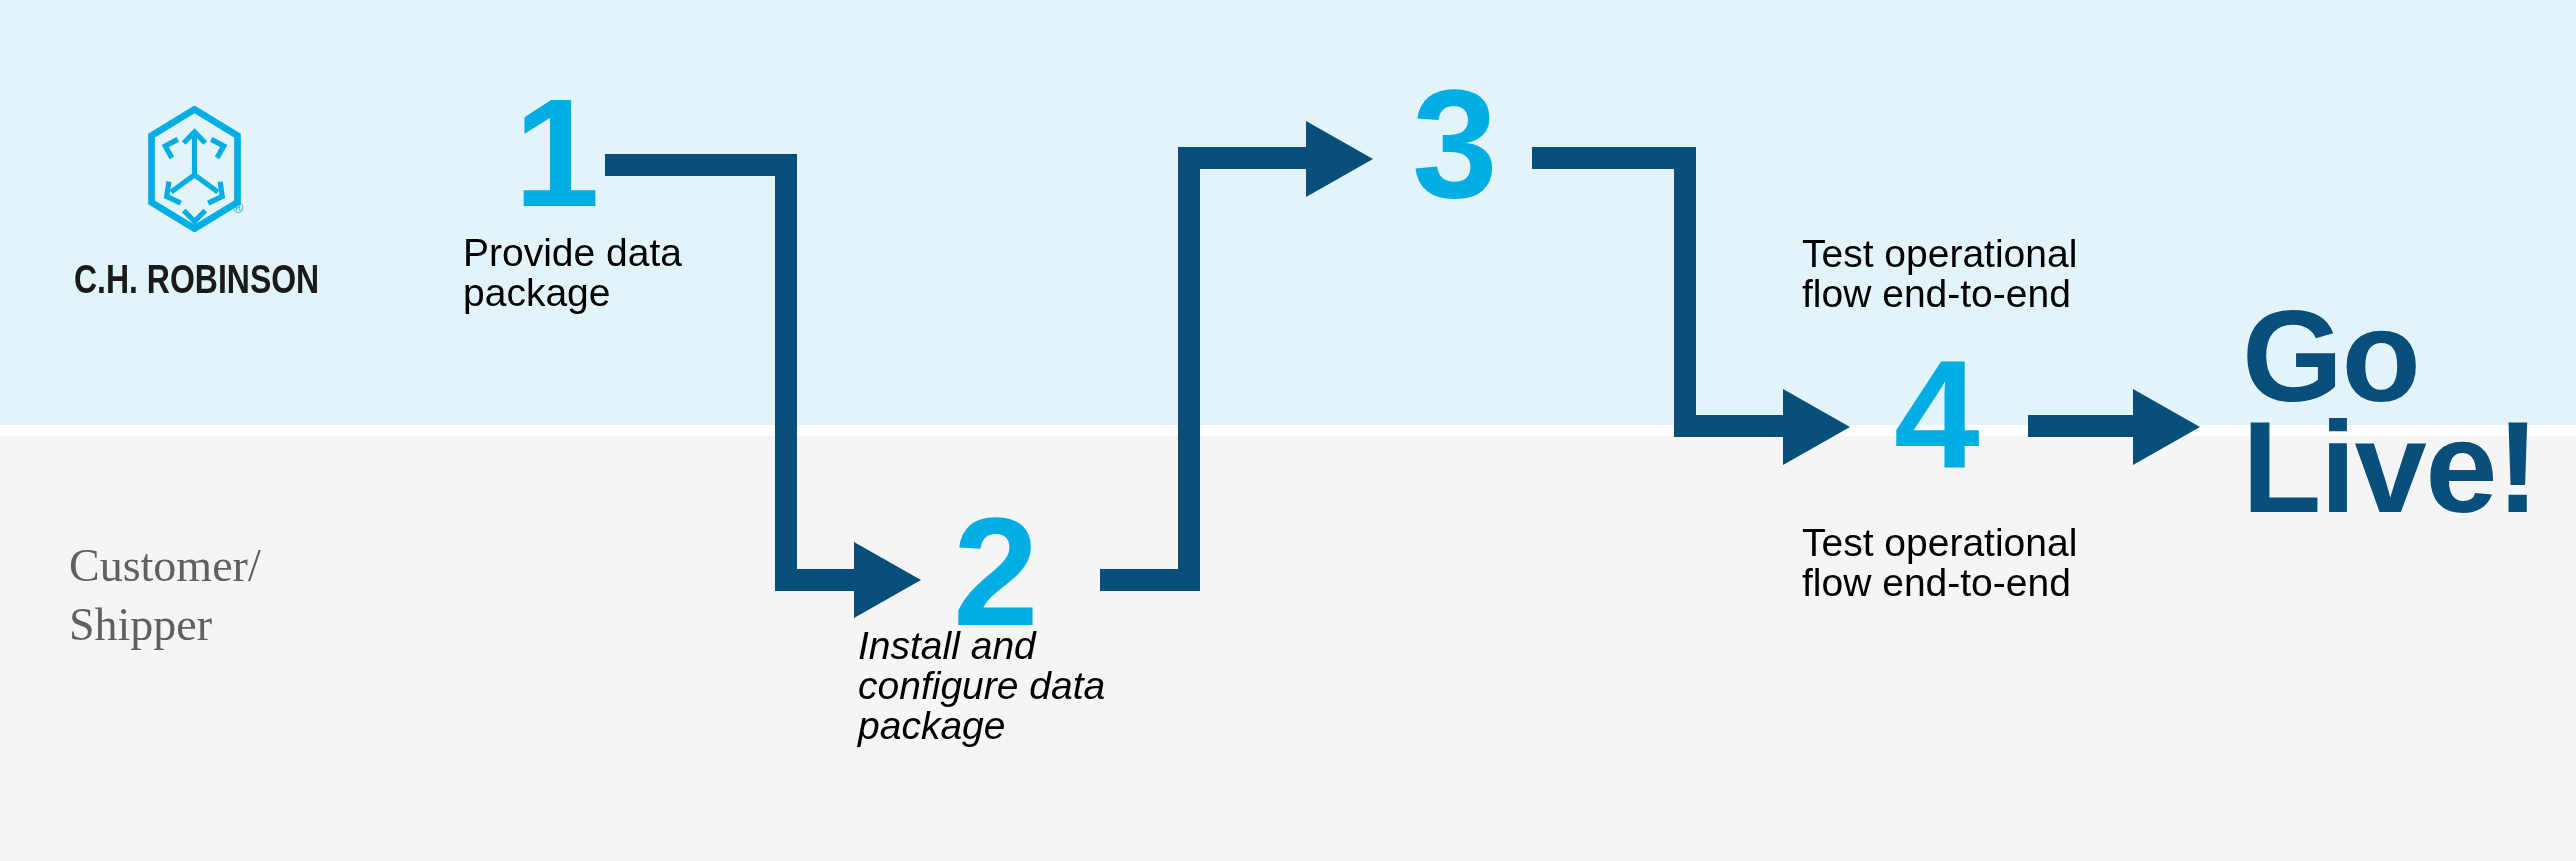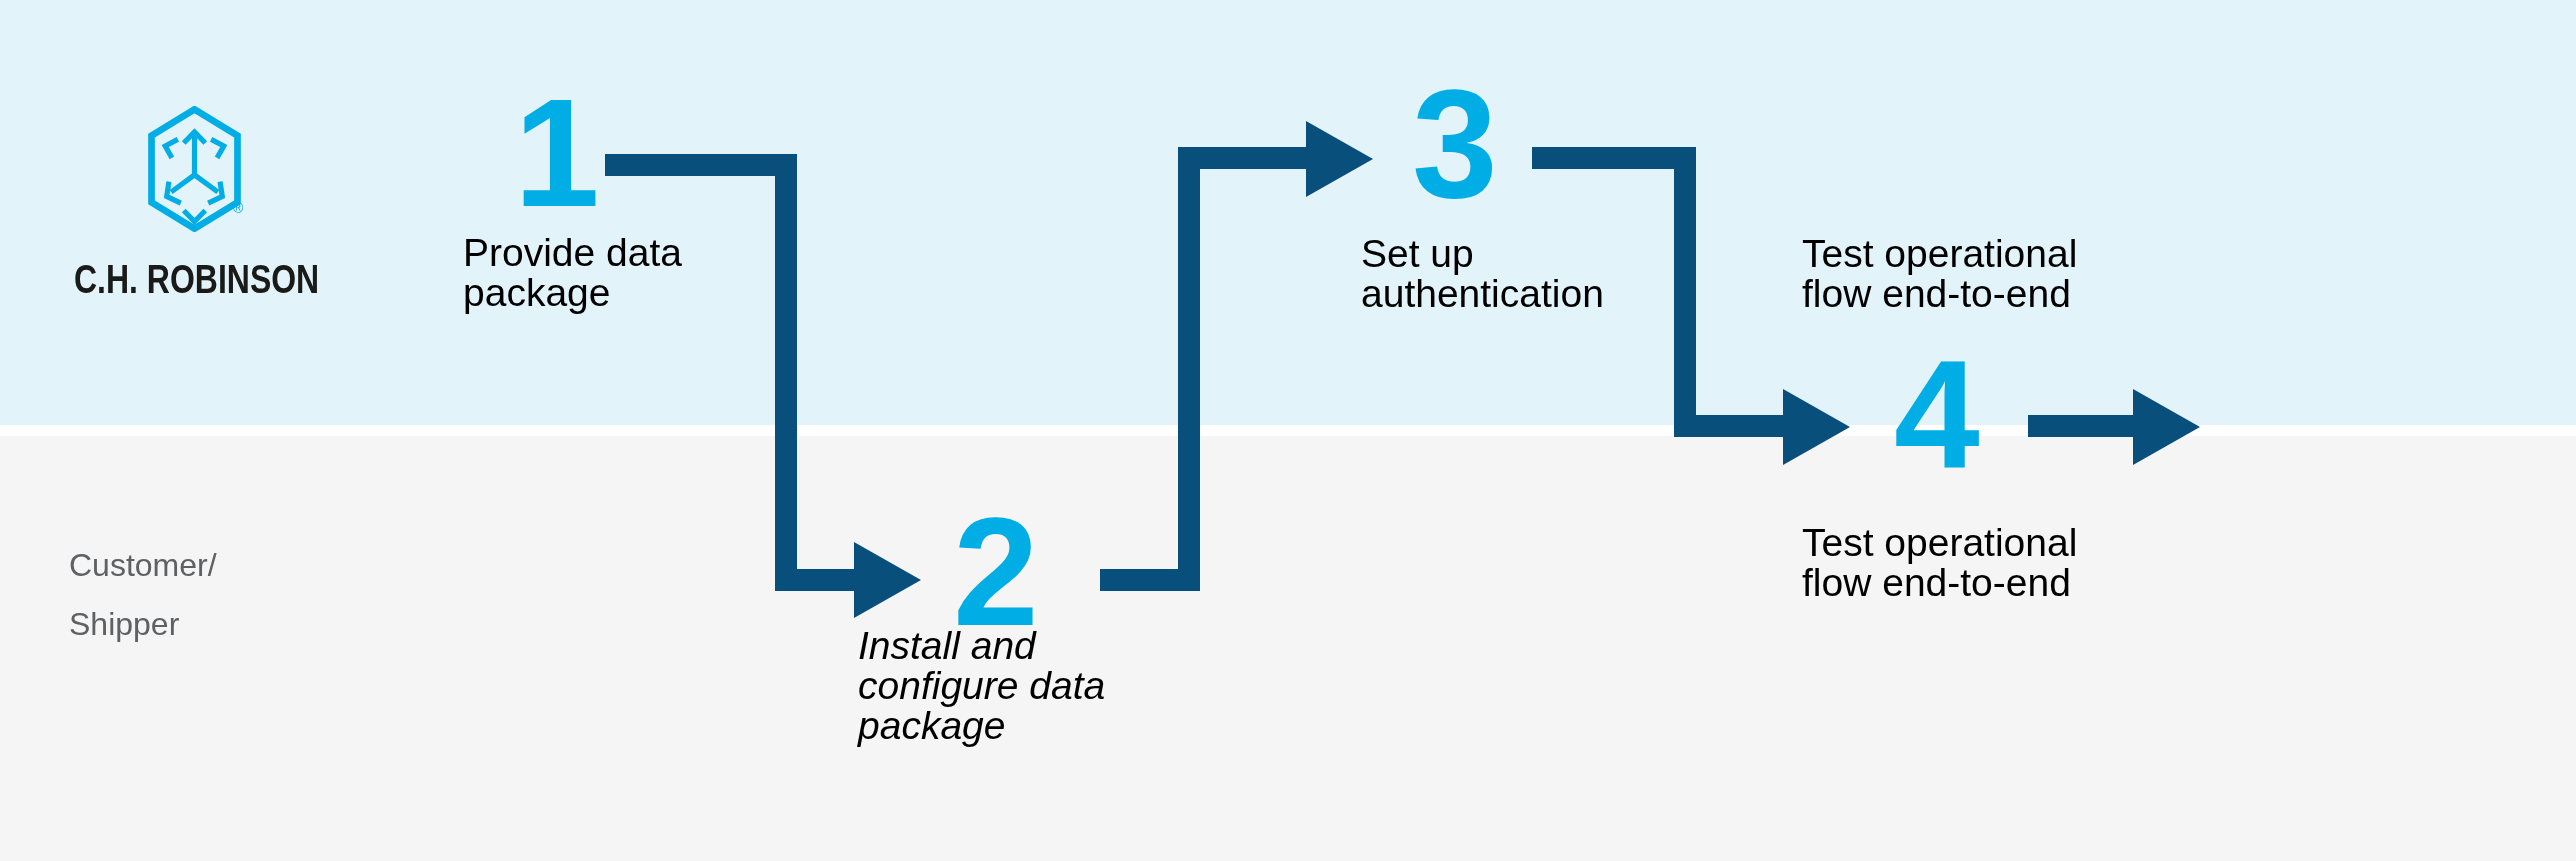--- a/index.html
+++ b/index.html
@@ -11,22 +11,22 @@
   .band-top{top:0;height:425px;background:var(--light-blue-band,#E2F3FA);}
   .band-bottom{top:436px;height:426px;background:var(--gray-band,#F5F5F6);}
 
   
   .logo-icon{position:absolute;left:148px;top:106px;width:93px;height:126px;color:var(--cyan,#00ADE4);z-index:2;}
   .logo-reg{position:absolute;left:233px;top:200px;font-size:14px;color:var(--cyan,#00ADE4);z-index:2;}
   .wordmark{position:absolute;left:74px;top:256px;font-size:41px;font-weight:700;letter-spacing:0px;
             color:var(--logo-black,#1A1A18);transform:scaleX(0.78);transform-origin:left top;white-space:nowrap;z-index:2;}
 
   
-  .lane-label{position:absolute;left:69px;top:536px;font-size:32px;line-height:59px;
-              color:var(--label-gray,#5E6063);white-space:pre-line;z-index:2;}
+  .lane-label{position:absolute;left:69px;top:536px;font-size:46px;line-height:59px;
+              color:var(--label-gray,#5E6063);white-space:pre-line;z-index:2;font-family:Liberation Serif, serif;}
 
   
   .num{position:absolute;font-size:154px;line-height:154px;font-weight:700;color:var(--cyan,#00ADE4);z-index:3;}
   .n1{left:514px;top:76px;}
   .n2{left:953px;top:495px;}
   .n3{left:1412px;top:67px;}
   .n4{left:1894px;top:338px;}
 
   
   .caption{position:absolute;font-size:39px;line-height:40px;color:var(--text-black,#000000);
@@ -110,22 +110,22 @@
   <div class="num n1">1</div>
   <div class="num n2">2</div>
   <div class="num n3">3</div>
   <div class="num n4">4</div>
 
   <div class="caption cap1">Provide data
 package</div>
   <div class="caption cap2">Install and
 configure data
 package</div>
-  <div class="caption cap3">Set up
-authentication</div>
   <div class="caption cap4a">Test operational
 flow end-to-end</div>
   <div class="caption cap4b">Test operational
 flow end-to-end</div>
 
+  <div class="go-live">Go
+Live!</div>
 
 </div>
 
 
 </body></html>

